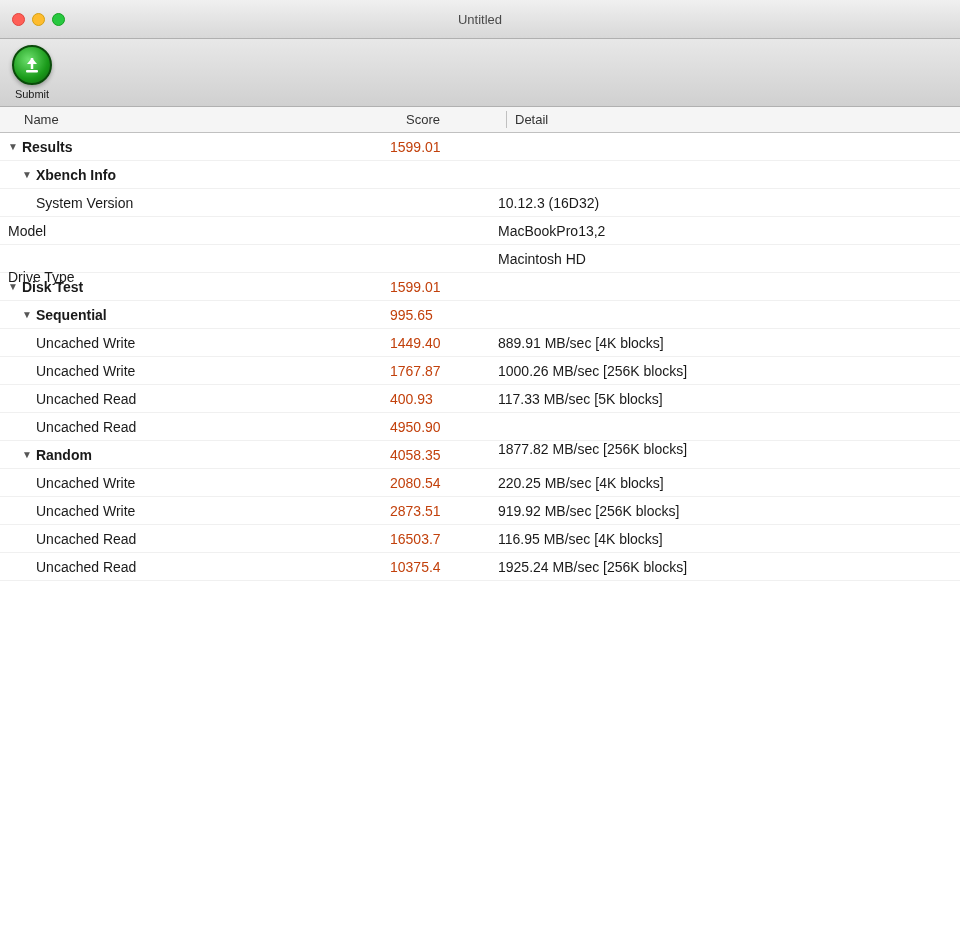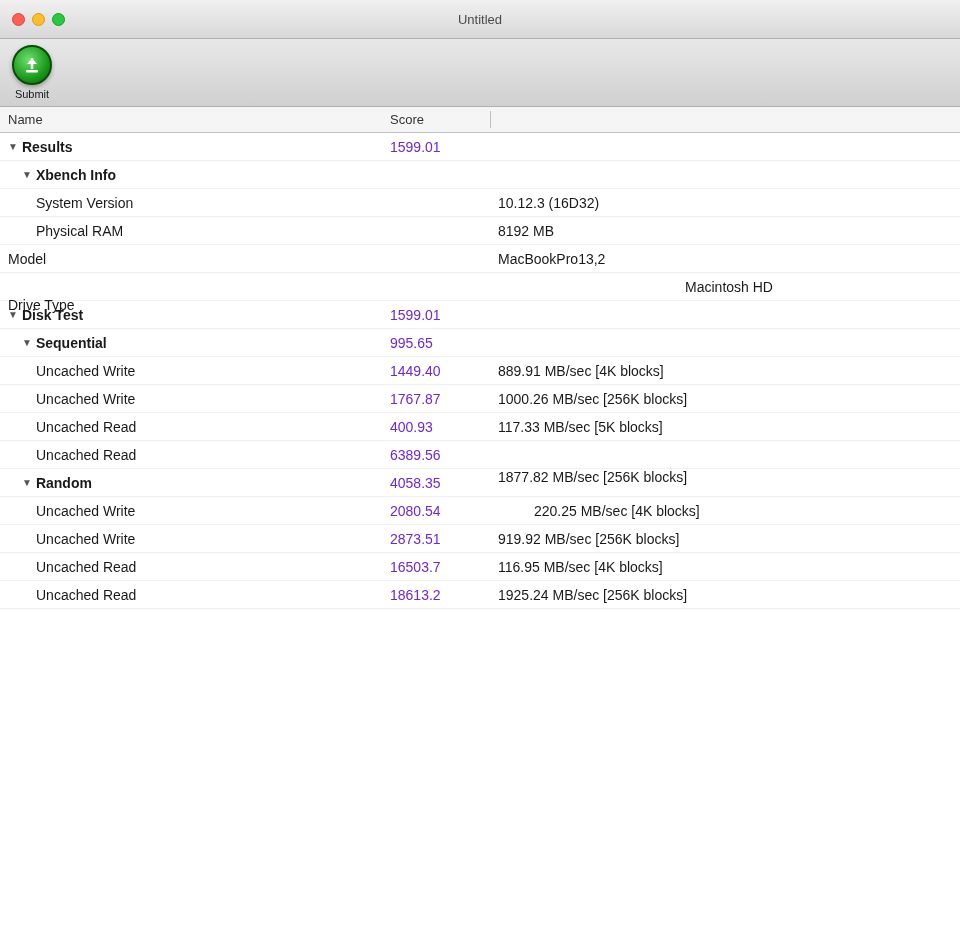--- a/index.html
+++ b/index.html
@@ -94,21 +94,21 @@
     .submit-label {
       font-size: 11px;
       color: #1a1a1a;
     }
 
     
     .col-headers {
       display: flex;
       background: #f5f5f5;
       border-bottom: 1px solid #c0c0c0;
-      padding: 4px 0;
+      padding: 4px 16px;
       height: 26px;
       align-items: center;
     }
 
     .col-name {
       width: 390px;
       padding-left: 8px;
       font-size: 13px;
       color: #333;
     }
@@ -151,21 +151,21 @@
       font-size: 14px;
       display: flex;
       align-items: center;
       gap: 2px;
       white-space: nowrap;
     }
 
     .row-score {
       width: 100px;
       font-size: 14px;
-      color: #6d28d9;
+      color: #c2410c;
     }
 
     .row-detail {
       flex: 1;
       font-size: 14px;
       color: #1a1a1a;
     }
 
     .triangle {
       display: inline-block;
@@ -196,20 +196,21 @@
       </svg>
     </div>
     <span class="submit-label">Submit</span>
   </button>
 </div>
 
 <div class="col-headers">
   <div class="col-name">Name</div>
   <div class="col-score">Score</div>
   <div class="col-divider"></div>
+  <div class="col-detail" style="padding-left:8px">Detail</div>
 </div>
 
 <div class="content" id="content-rows">
 <div class="tree-row">
       <div class="row-name" style="padding-left: 8px; font-weight: bold;">
         <span class="triangle">▼</span>
         <span>Results</span>
       </div>
       <div class="row-score">1599.01</div>
       <div class="row-detail" style="padding-left: 8px;"></div>
@@ -223,39 +224,32 @@
       <div class="row-detail" style="padding-left: 8px;"></div>
     </div>
     <div class="tree-row">
       <div class="row-name" style="padding-left: 36px;">
         <span>System Version</span>
       </div>
       <div class="row-score"></div>
       <div class="row-detail" style="padding-left: 8px;">10.12.3 (16D32)</div>
     </div>
     <div class="tree-row">
-      <div class="row-name" style="padding-left: 36px;">
-        <span>Physical RAM</span>
-      </div>
-      <div class="row-score"></div>
-      <div class="row-detail" style="padding-left: 8px;">8192 MB</div>
-    </div>
-    <div class="tree-row">
       <div class="row-name" style="">
         <span>Model</span>
       </div>
       <div class="row-score"></div>
       <div class="row-detail" style="padding-left: 8px;">MacBookPro13,2</div>
     </div>
     <div class="tree-row">
       <div class="row-name" style=" margin-top: 36px;">
         <span>Drive Type</span>
       </div>
       <div class="row-score"></div>
-      <div class="row-detail" style="padding-left: 8px; text-align: center;">Macintosh HD</div>
+      <div class="row-detail" style="padding-left: 8px;">Macintosh HD</div>
     </div>
     <div class="tree-row">
       <div class="row-name" style="padding-left: 8px; font-weight: bold;">
         <span class="triangle">▼</span>
         <span>Disk Test</span>
       </div>
       <div class="row-score">1599.01</div>
       <div class="row-detail" style="padding-left: 8px;"></div>
     </div>
     <div class="tree-row">
@@ -284,52 +278,52 @@
       <div class="row-name" style="padding-left: 36px;">
         <span>Uncached Read</span>
       </div>
       <div class="row-score">400.93</div>
       <div class="row-detail" style="padding-left: 8px;">117.33 MB/sec [5K blocks]</div>
     </div>
     <div class="tree-row">
       <div class="row-name" style="padding-left: 36px;">
         <span>Uncached Read</span>
       </div>
-      <div class="row-score">6389.56</div>
+      <div class="row-score">4950.90</div>
       <div class="row-detail" style="padding-left: 8px; margin-top: 44px;">1877.82 MB/sec [256K blocks]</div>
     </div>
     <div class="tree-row">
       <div class="row-name" style="padding-left: 22px; font-weight: bold;">
         <span class="triangle">▼</span>
         <span>Random</span>
       </div>
       <div class="row-score">4058.35</div>
       <div class="row-detail" style="padding-left: 8px;"></div>
     </div>
     <div class="tree-row">
       <div class="row-name" style="padding-left: 36px;">
         <span>Uncached Write</span>
       </div>
       <div class="row-score">2080.54</div>
-      <div class="row-detail" style="padding-left: 8px; margin-left: 36px;">220.25 MB/sec [4K blocks]</div>
+      <div class="row-detail" style="padding-left: 8px;">220.25 MB/sec [4K blocks]</div>
     </div>
     <div class="tree-row">
       <div class="row-name" style="padding-left: 36px;">
         <span>Uncached Write</span>
       </div>
       <div class="row-score">2873.51</div>
       <div class="row-detail" style="padding-left: 8px;">919.92 MB/sec [256K blocks]</div>
     </div>
     <div class="tree-row">
       <div class="row-name" style="padding-left: 36px;">
         <span>Uncached Read</span>
       </div>
       <div class="row-score">16503.7</div>
       <div class="row-detail" style="padding-left: 8px;">116.95 MB/sec [4K blocks]</div>
     </div>
     <div class="tree-row">
       <div class="row-name" style="padding-left: 36px;">
         <span>Uncached Read</span>
       </div>
-      <div class="row-score">18613.2</div>
+      <div class="row-score">10375.4</div>
       <div class="row-detail" style="padding-left: 8px;">1925.24 MB/sec [256K blocks]</div>
     </div>
   </div>
 
 </body></html>

